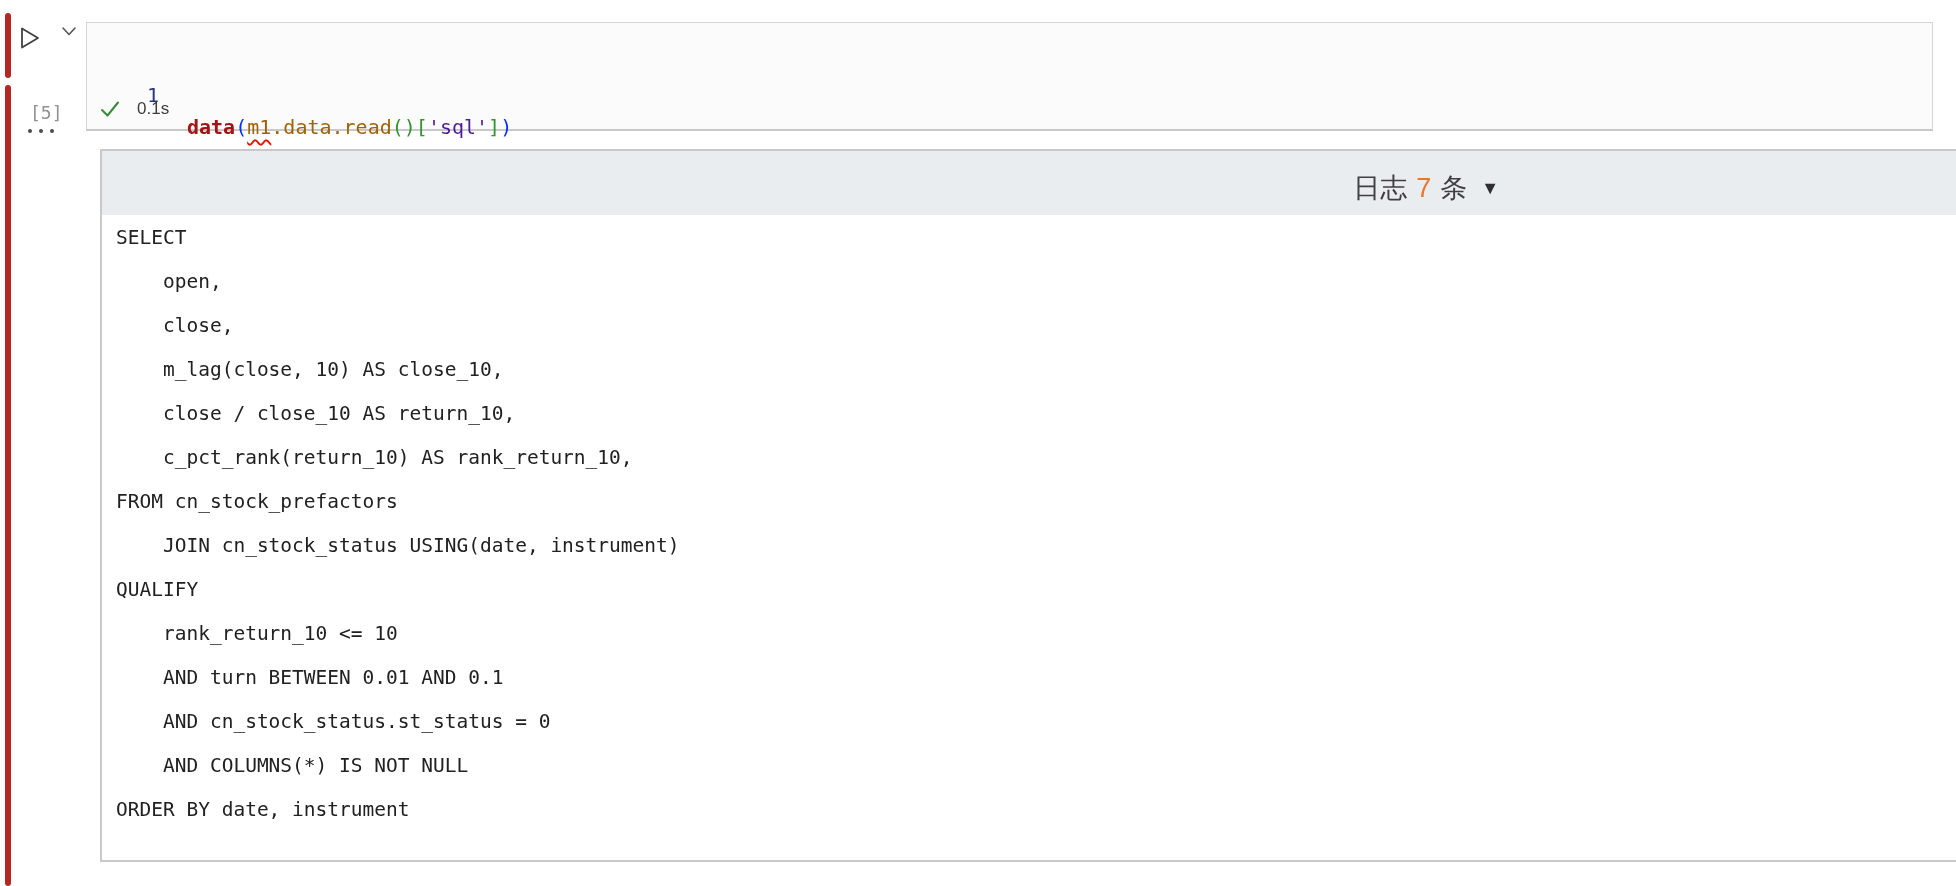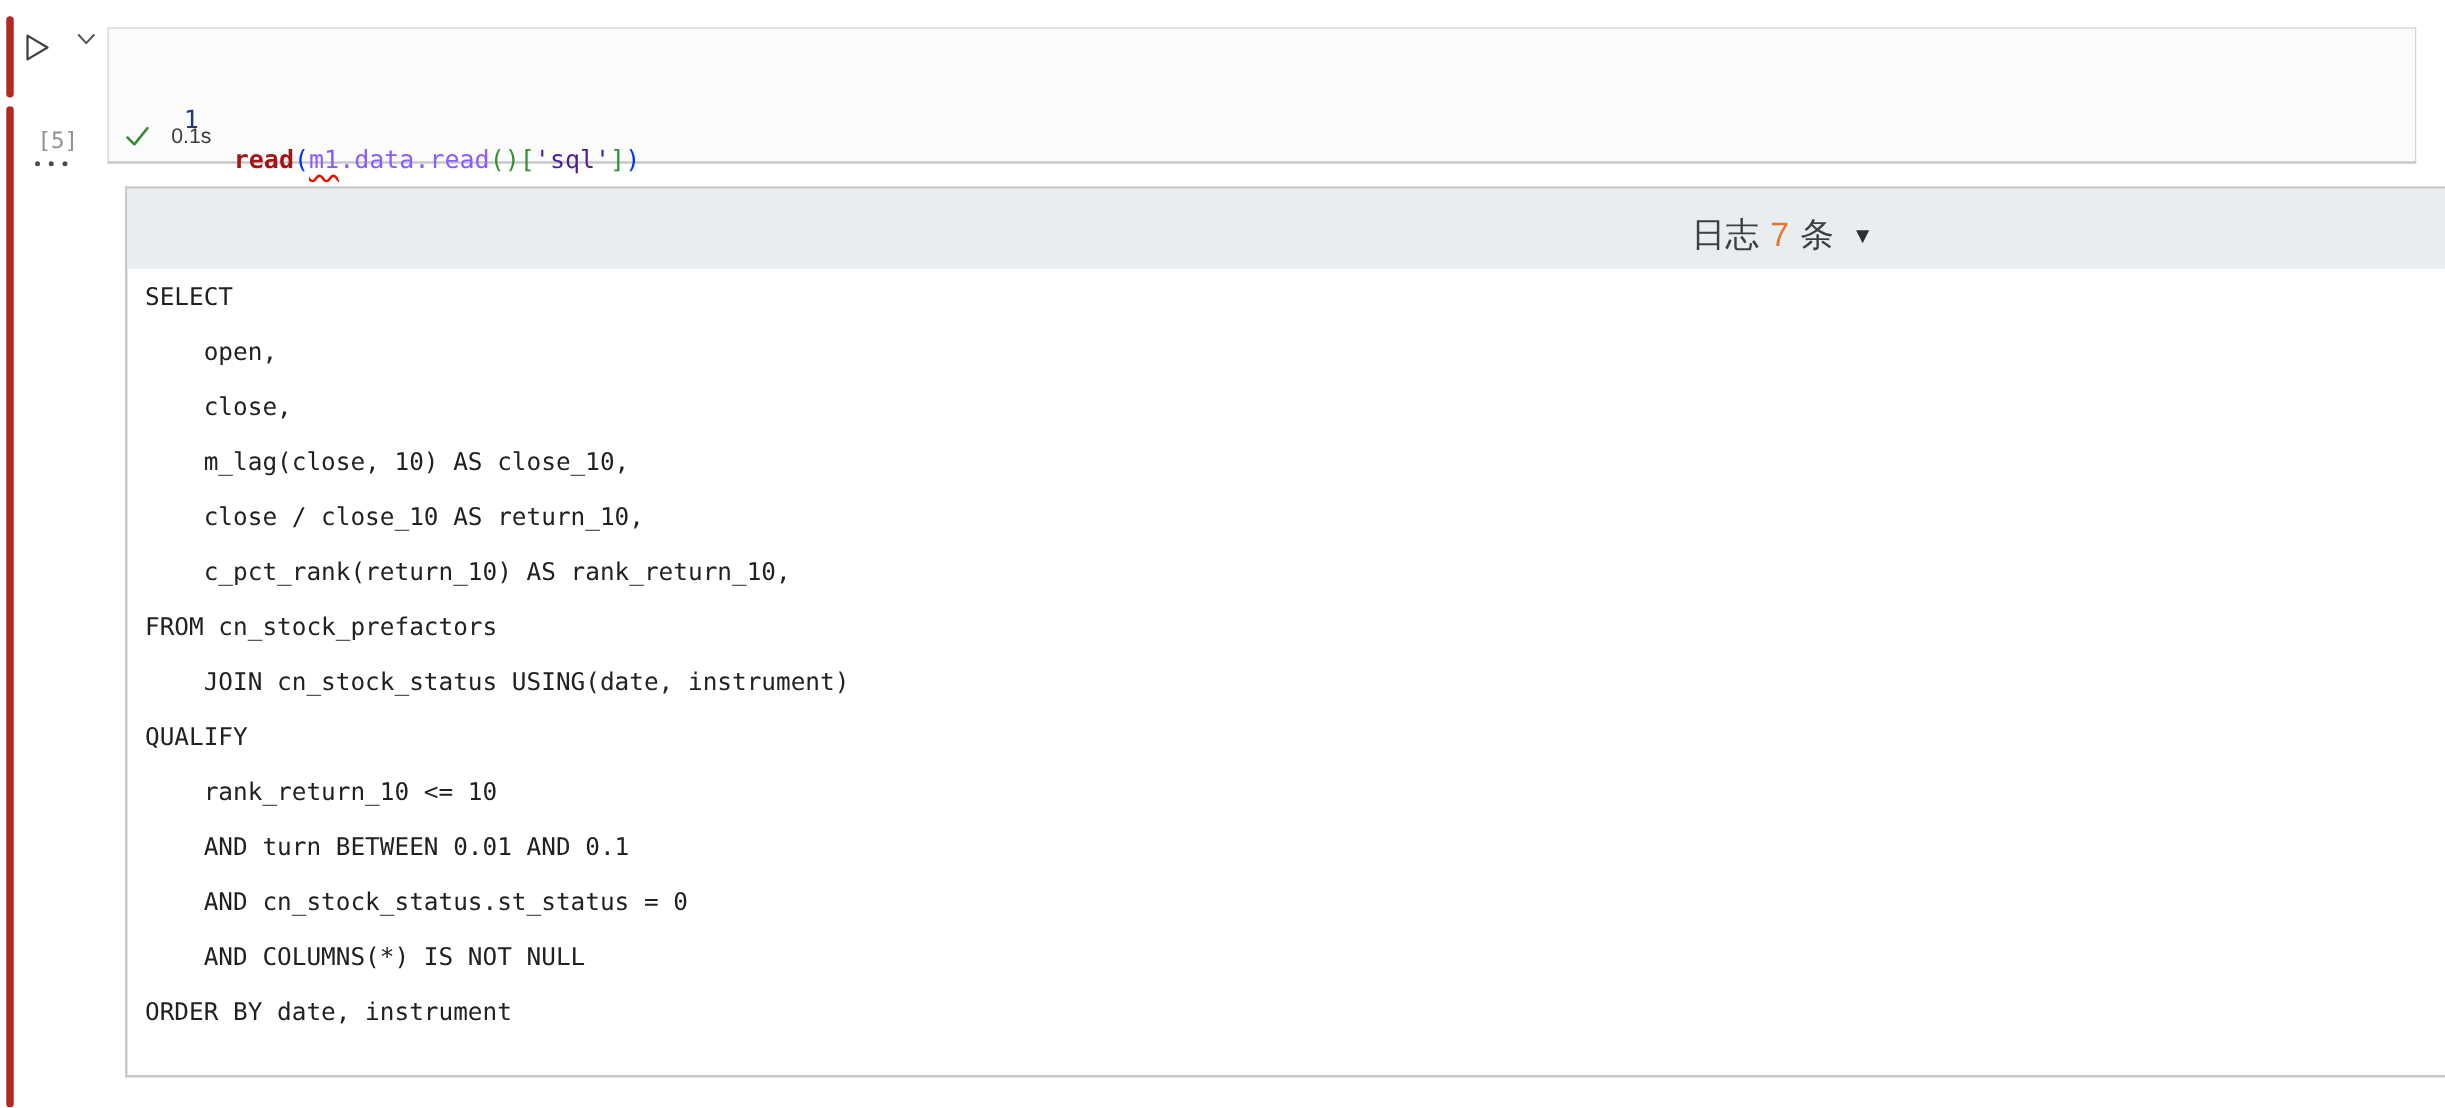--- a/index.html
+++ b/index.html
@@ -30,21 +30,21 @@
     background:#fbfbfb; border:1px solid #d5d5d5; border-bottom:2px solid #c8c8c8;
   }
   .code-row { position:absolute; left:0; top:24px; right:0; height:32px;
     font-family:"DejaVu Sans Mono", monospace; font-size:20px; line-height:32px; white-space:pre; }
   .line-number { position:absolute; left:0; width:72px; text-align:right; color:#26357e; }
   .code-line { position:absolute; left:100px; color:#3b3b3b; }
   .tok-keyword { color:#a31515; font-weight:bold; }
   .tok-bracket-blue { color:#0431fa; }
   .tok-bracket-green { color:#319331; }
   .tok-string { color:#4c1d95; }
-  .tok-plain { color:#8b5cf6; }
+  .tok-plain { color:#a16207; }
   .squiggle {
     text-decoration:underline; text-decoration-style:wavy;
     text-decoration-color:#e51400; text-decoration-thickness:1.5px; text-underline-offset:5px;
   }
   .status-row { position:absolute; left:0; bottom:0; height:40px; right:0;
     display:flex; align-items:center; padding-left:12px; }
   .status-duration { margin-left:16px; font-size:17px; color:#3c3c3c; }
 
   
   .output-more { position:absolute; left:28px; top:129px; display:flex; gap:7px; cursor:pointer; }
@@ -83,21 +83,21 @@
     <svg class="run-chevron" width="16" height="13" viewBox="0 0 16 13">
       <polyline points="2,3 8,9.5 14,3" fill="none" stroke="#555555" stroke-width="1.6" stroke-linecap="round" stroke-linejoin="round"></polyline>
     </svg>
   </div>
 
   <div class="exec-count">[5]</div>
 
   <div class="cell-box">
     <div class="code-row">
       <span class="line-number">1</span>
-      <span class="code-line"><span class="tok-keyword">read</span><span class="tok-bracket-blue">(</span><span class="tok-plain squiggle">m1</span><span class="tok-plain">.data.read</span><span class="tok-bracket-green">()</span><span class="tok-bracket-green">[</span><span class="tok-string">'sql'</span><span class="tok-bracket-green">]</span><span class="tok-bracket-blue">)</span></span>
+      <span class="code-line"><span class="tok-keyword">data</span><span class="tok-bracket-blue">(</span><span class="tok-plain squiggle">m1</span><span class="tok-plain">.data.read</span><span class="tok-bracket-green">()</span><span class="tok-bracket-green">[</span><span class="tok-string">'sql'</span><span class="tok-bracket-green">]</span><span class="tok-bracket-blue">)</span></span>
     </div>
     <div class="status-row">
       <svg width="22" height="22" viewBox="0 0 22 22">
         <polyline points="3,12 8.5,17.5 19,4.5" fill="none" stroke="#388a34" stroke-width="2" stroke-linecap="round" stroke-linejoin="round"></polyline>
       </svg>
       <span class="status-duration">0.1s</span>
     </div>
   </div>
 
   <div class="output-more">

